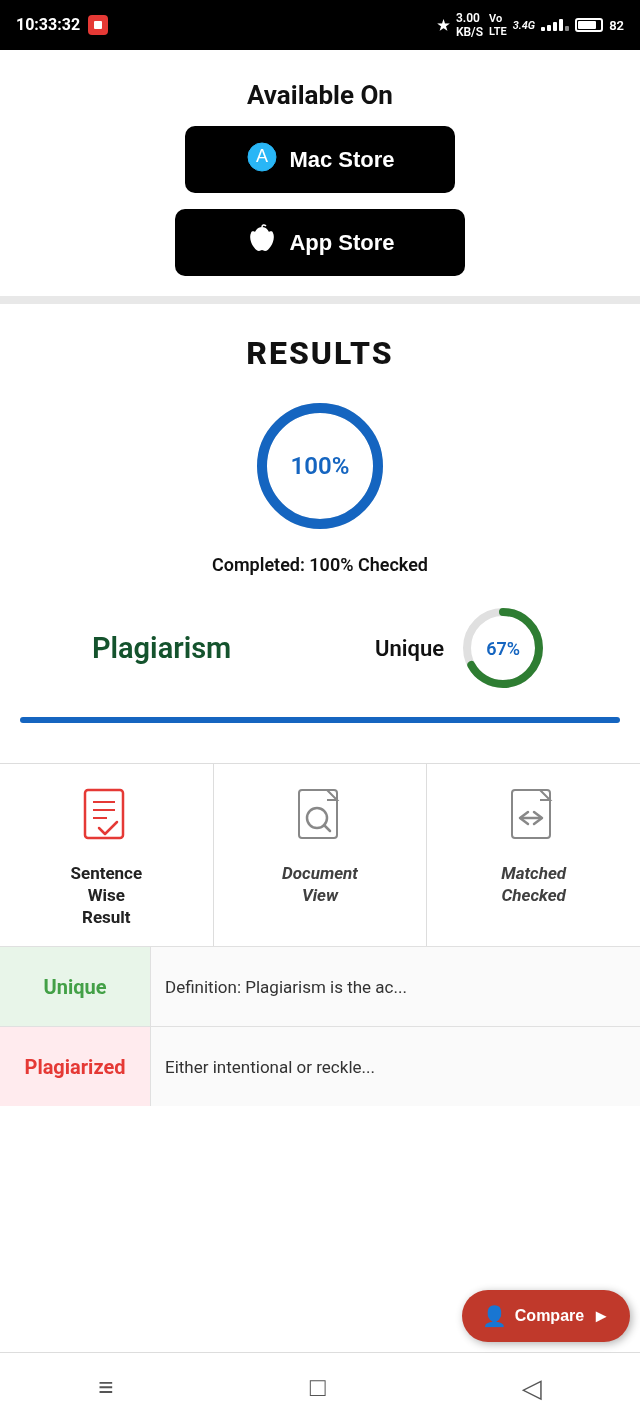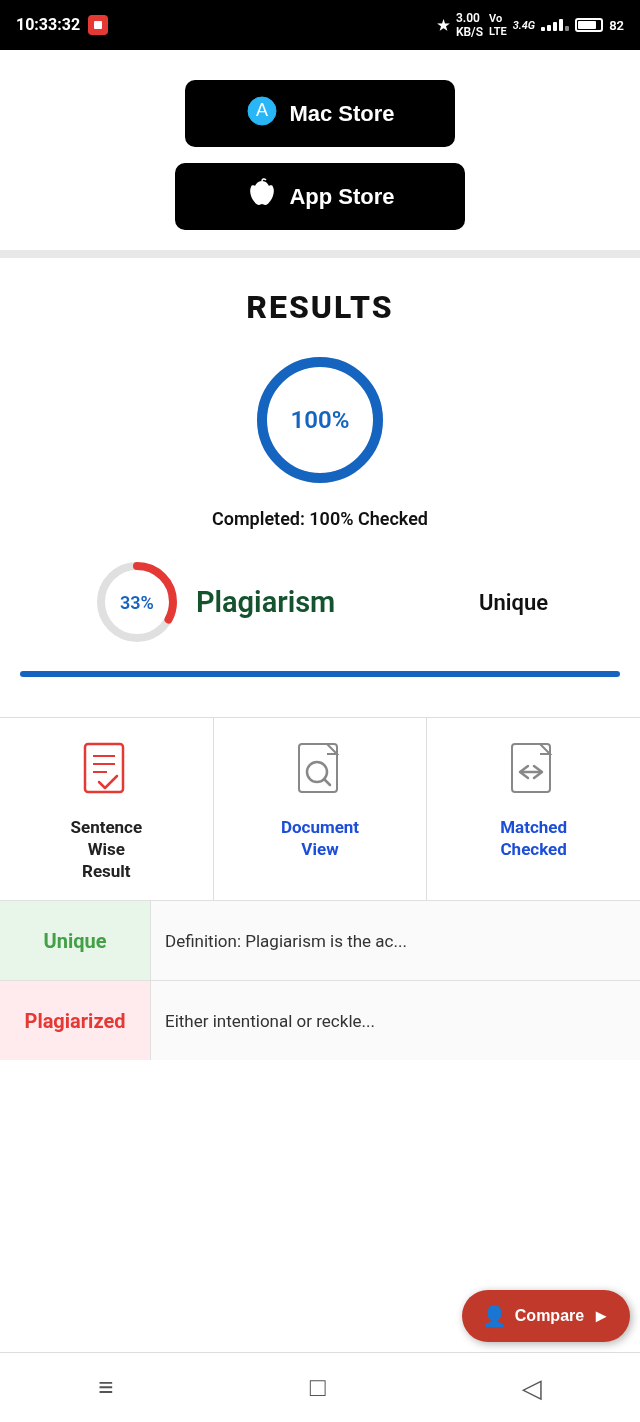--- a/index.html
+++ b/index.html
@@ -216,21 +216,21 @@
       display: flex;
       align-items: center;
       justify-content: center;
     }
     .col-label {
       font-size: 17px;
       font-weight: 700;
       text-align: center;
       line-height: 1.3;
     }
-    .col-label-blue { color: #1d4ed8; }
+    .col-label-blue { color: #404040; font-style: italic; }
     .col-label-dark { color: #222; }
 
     
     
     .result-rows {
       width: 100%;
     }
     .result-row {
       display: flex;
       align-items: stretch;
@@ -330,20 +330,21 @@
       <div class="signal-bar" style="height:5px; background:#888;"></div>
     </div>
     <div class="battery-box">
       <div class="battery-fill"></div>
     </div>
     <span style="font-size:13px;">82</span>
   </div>
 </div>
 
 <div class="available-section">
+  <div class="available-title">Available On</div>
 
   <div class="store-row">
 
 
     <button class="store-btn" style="min-width:270px;">
       <span class="store-icon">
         <svg width="34" height="34" viewBox="0 0 34 34">
           <circle cx="17" cy="17" r="14" fill="#29b6f6" stroke="#29b6f6" stroke-width="1"></circle>
           <text x="17" y="22" text-anchor="middle" font-size="18" fill="white">A</text>
         </svg>
@@ -377,33 +378,33 @@
       <circle cx="70" cy="70" r="58" fill="none" stroke="#1565c0" stroke-width="10" stroke-dasharray="364.4" stroke-dashoffset="0" stroke-linecap="round"></circle>
     </svg>
     <span class="circle-text">100%</span>
   </div>
 
   <div class="completed-text">Completed: 100% Checked</div>
 
   <div class="plag-unique-row">
 
     <div class="plag-item">
+      <span class="plag-label">Plagiarism</span>
+    </div>
+
+    <div class="plag-item">
+      <span class="unique-label">Unique</span>
       <div class="circle-small">
         <svg viewBox="0 0 90 90">
           <circle cx="45" cy="45" r="36" fill="none" stroke="#e0e0e0" stroke-width="8"></circle>
 
-          <circle cx="45" cy="45" r="36" fill="none" stroke="#e53935" stroke-width="8" stroke-dasharray="226.2" stroke-dashoffset="151.5" stroke-linecap="round"></circle>
+          <circle cx="45" cy="45" r="36" fill="none" stroke="#2e7d32" stroke-width="8" stroke-dasharray="226.2" stroke-dashoffset="74.6" stroke-linecap="round"></circle>
         </svg>
-        <span class="circle-text">33%</span>
+        <span class="circle-text">67%</span>
       </div>
-      <span class="plag-label">Plagiarism</span>
-    </div>
-
-    <div class="plag-item">
-      <span class="unique-label">Unique</span>
     </div>
   </div>
 
   <div class="progress-bar-container"></div>
 </div>
 
 <div class="three-cols">
 
   <div class="col-item">
     <div class="col-icon">

